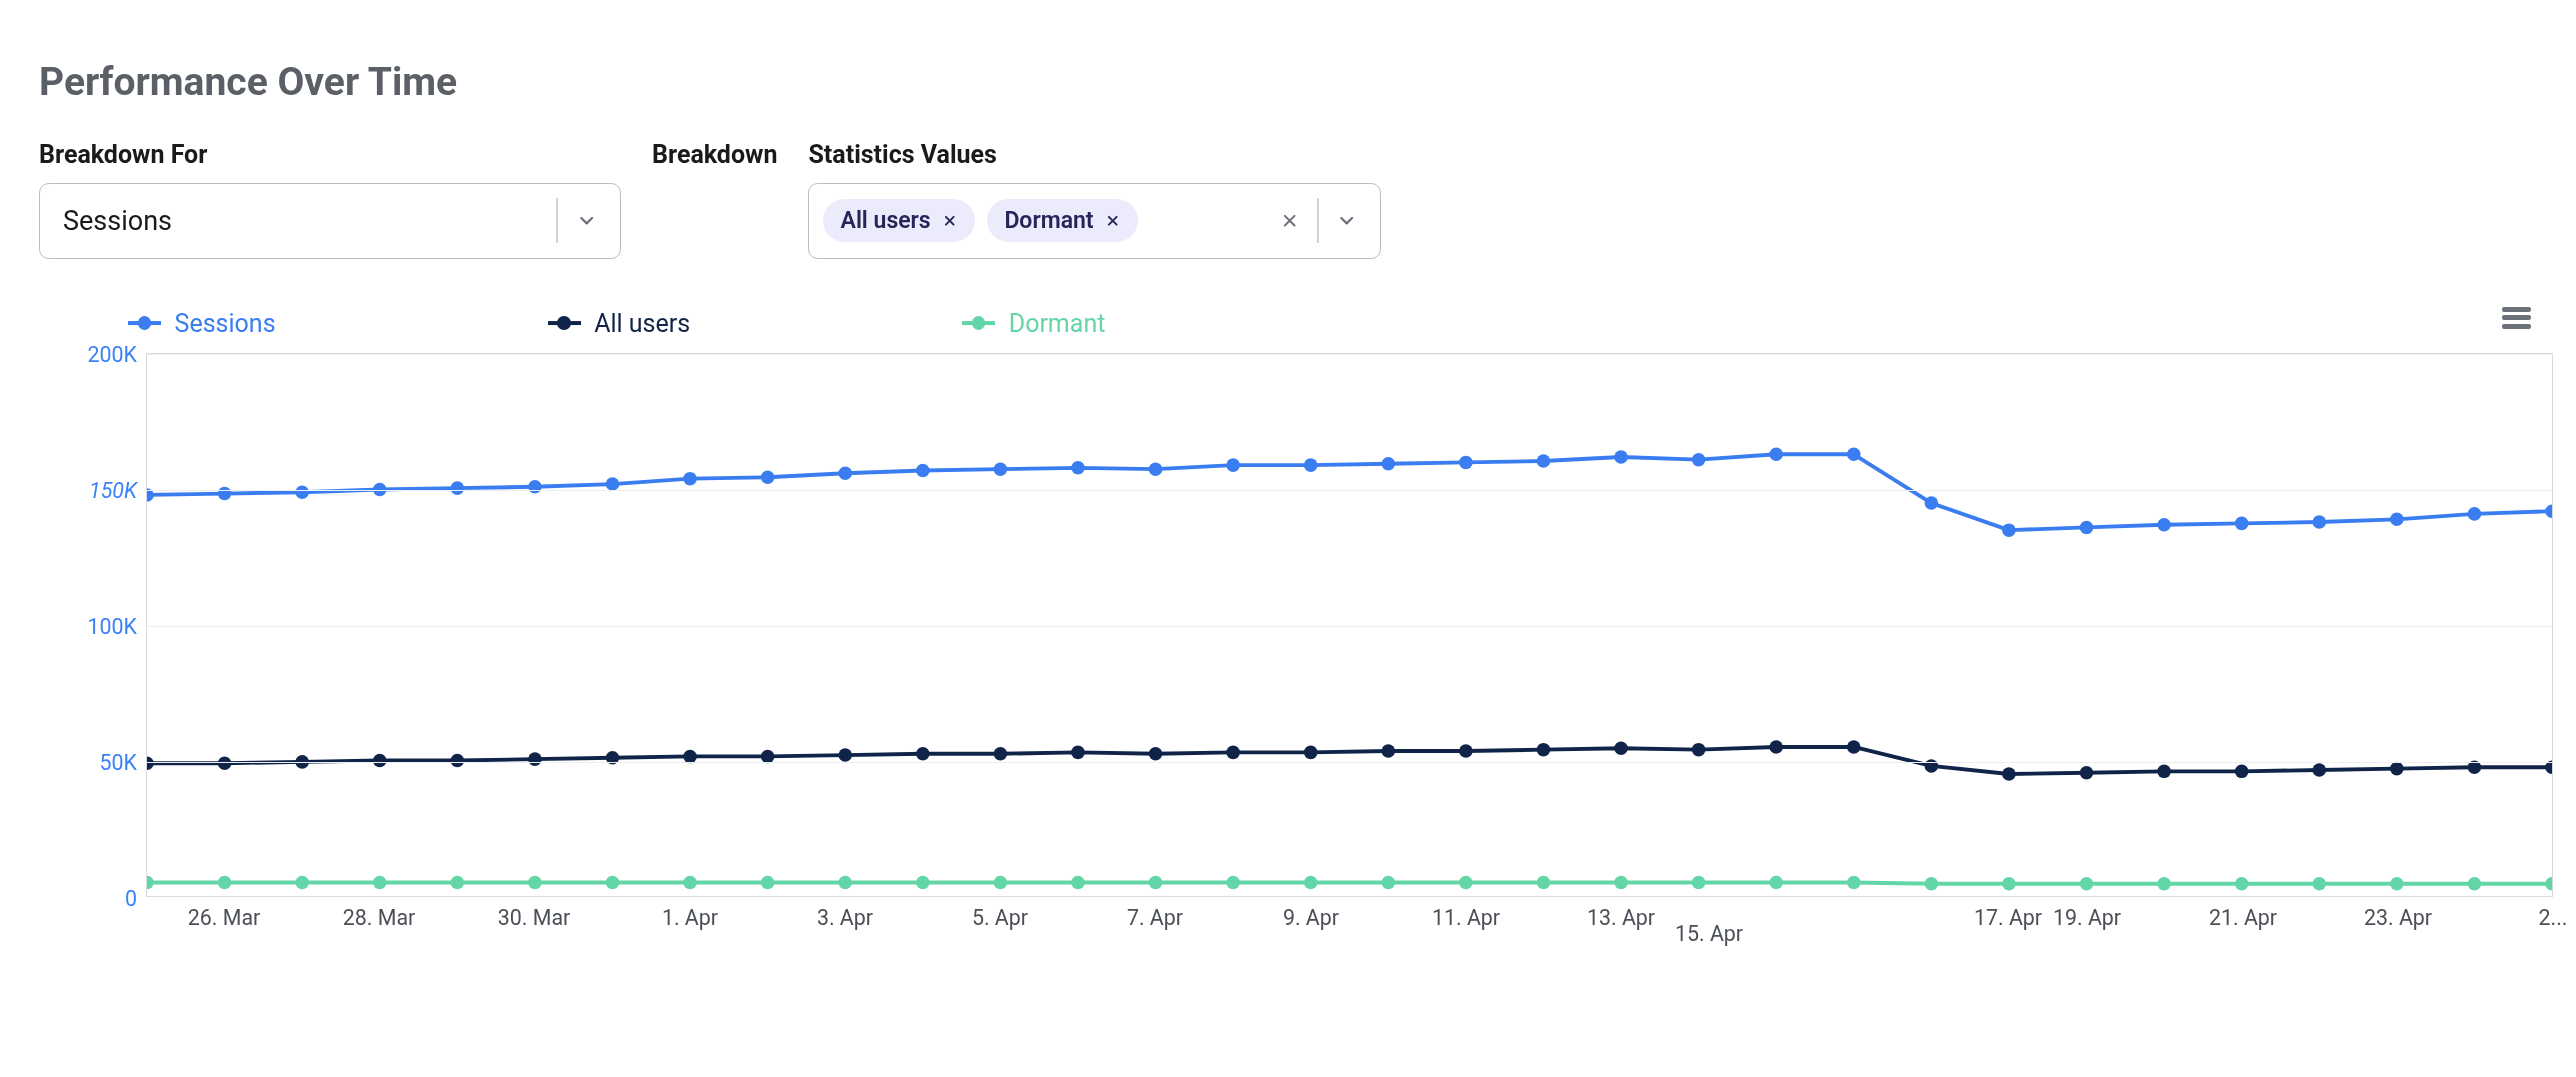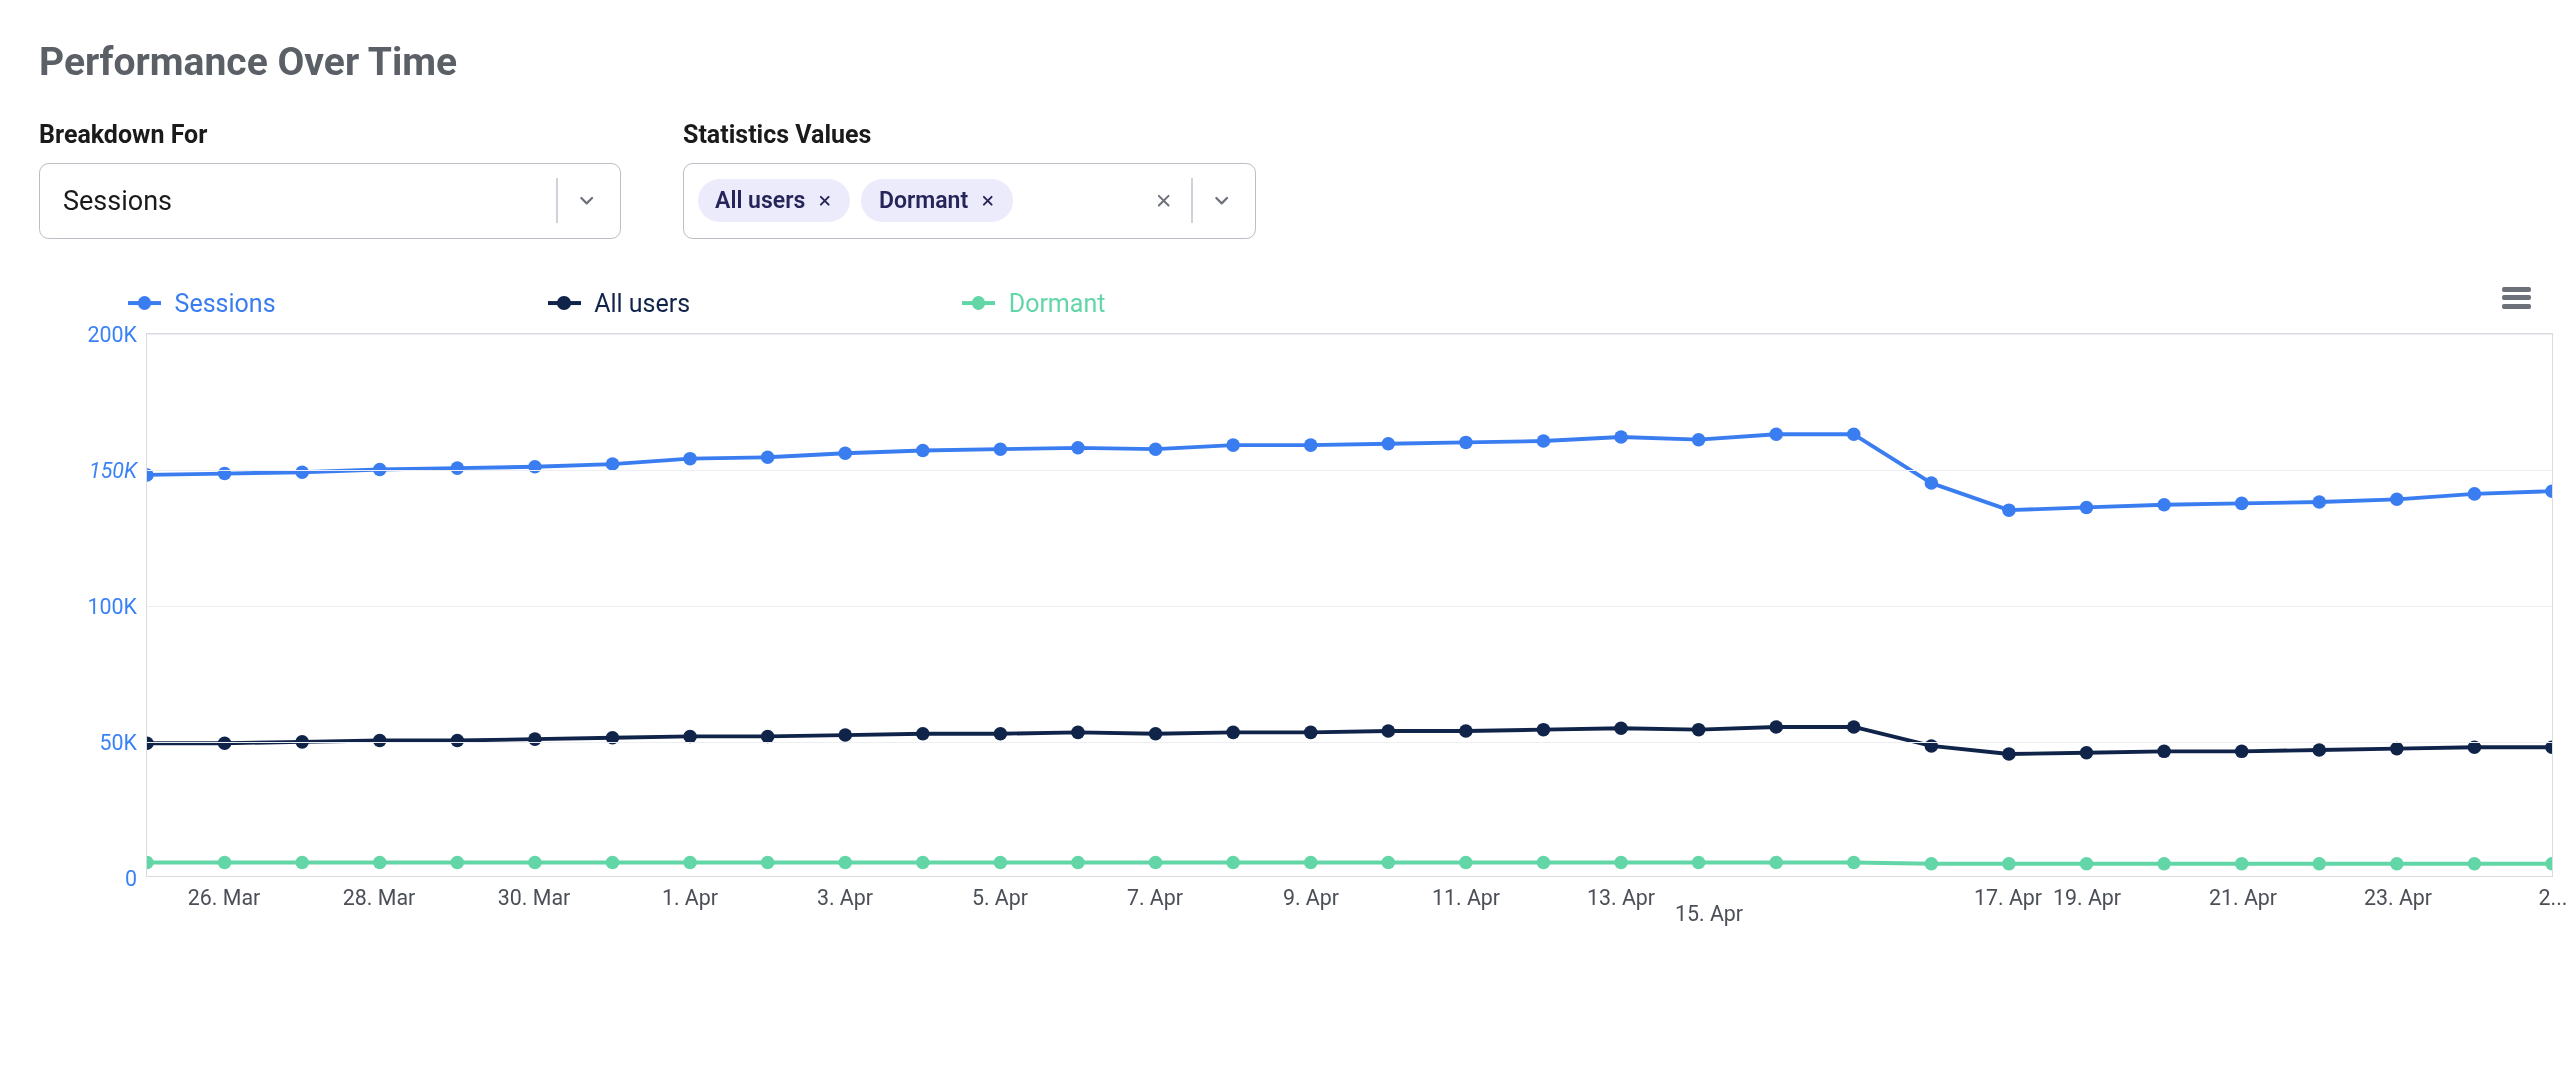--- a/index.html
+++ b/index.html
@@ -6,21 +6,21 @@
   html, body {
     margin: 0;
     padding: 0;
     font-family: -apple-system, BlinkMacSystemFont, "Segoe UI", Roboto, Helvetica, Arial, sans-serif;
     background: #fff;
     color: #1a1a1a;
   }
   .page {
     width: 2576px;
     height: 1077px;
-    padding: 39px 39px 29px 39px;
+    padding: 59px 39px 29px 39px;
     position: relative;
   }
   .title {
     font-size: 39px;
     font-weight: 700;
     color: #5b5f66;
     margin: 0 0 35px 0;
   }
   .controls {
     display: flex;
@@ -223,20 +223,21 @@
         <span class="select-divider"></span>
         <span class="chevron">
           <svg viewBox="0 0 24 24" width="21.4" height="21.4">
               <path d="M6 9l6 6 6-6" fill="none" stroke="#6d7179" stroke-width="2.5" stroke-linecap="round" stroke-linejoin="round"></path>
             </svg>
         </span>
       </div>
     </div>
 
     <div class="control-group">
+      <div class="control-label">Breakdown</div>
     </div>
 
     <div class="control-group">
       <div class="control-label">Statistics Values</div>
       <div class="select w3" style="padding-left:13.6px;">
         <div class="chips">
           <span class="chip">
             <span>All users</span>
             <span class="chip-x">
               <svg viewBox="0 0 24 24" width="15.5" height="15.5">

